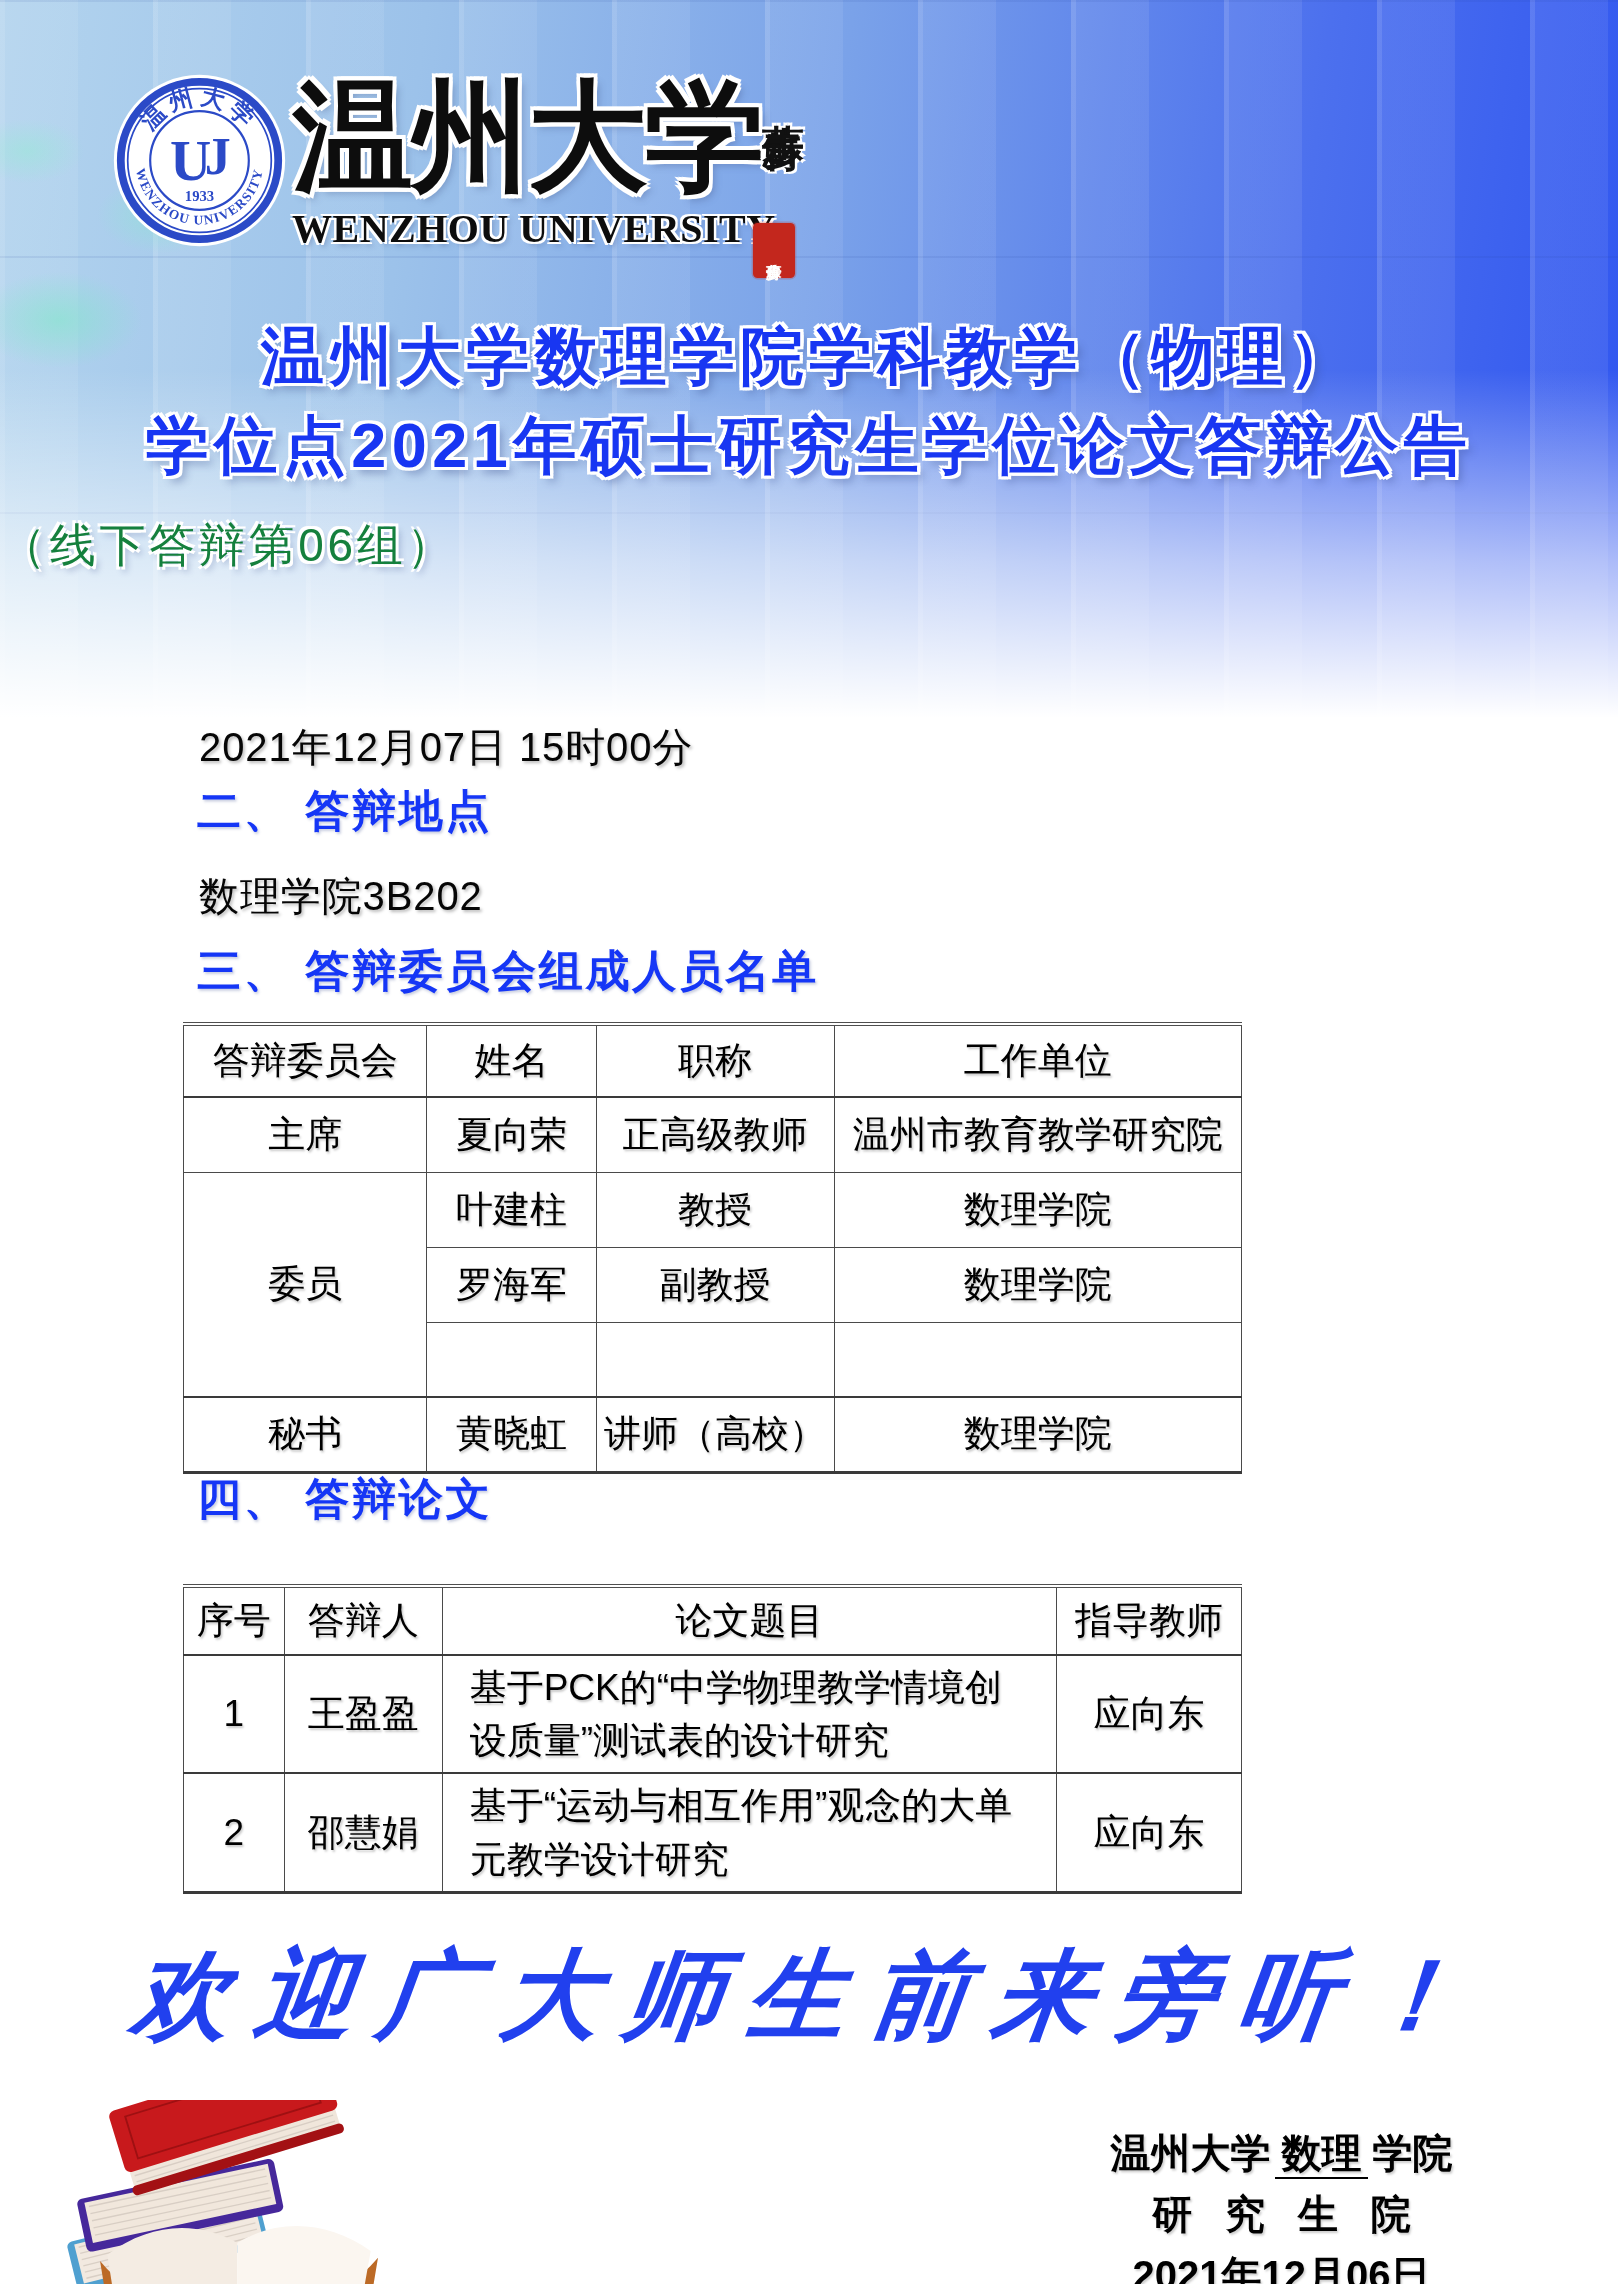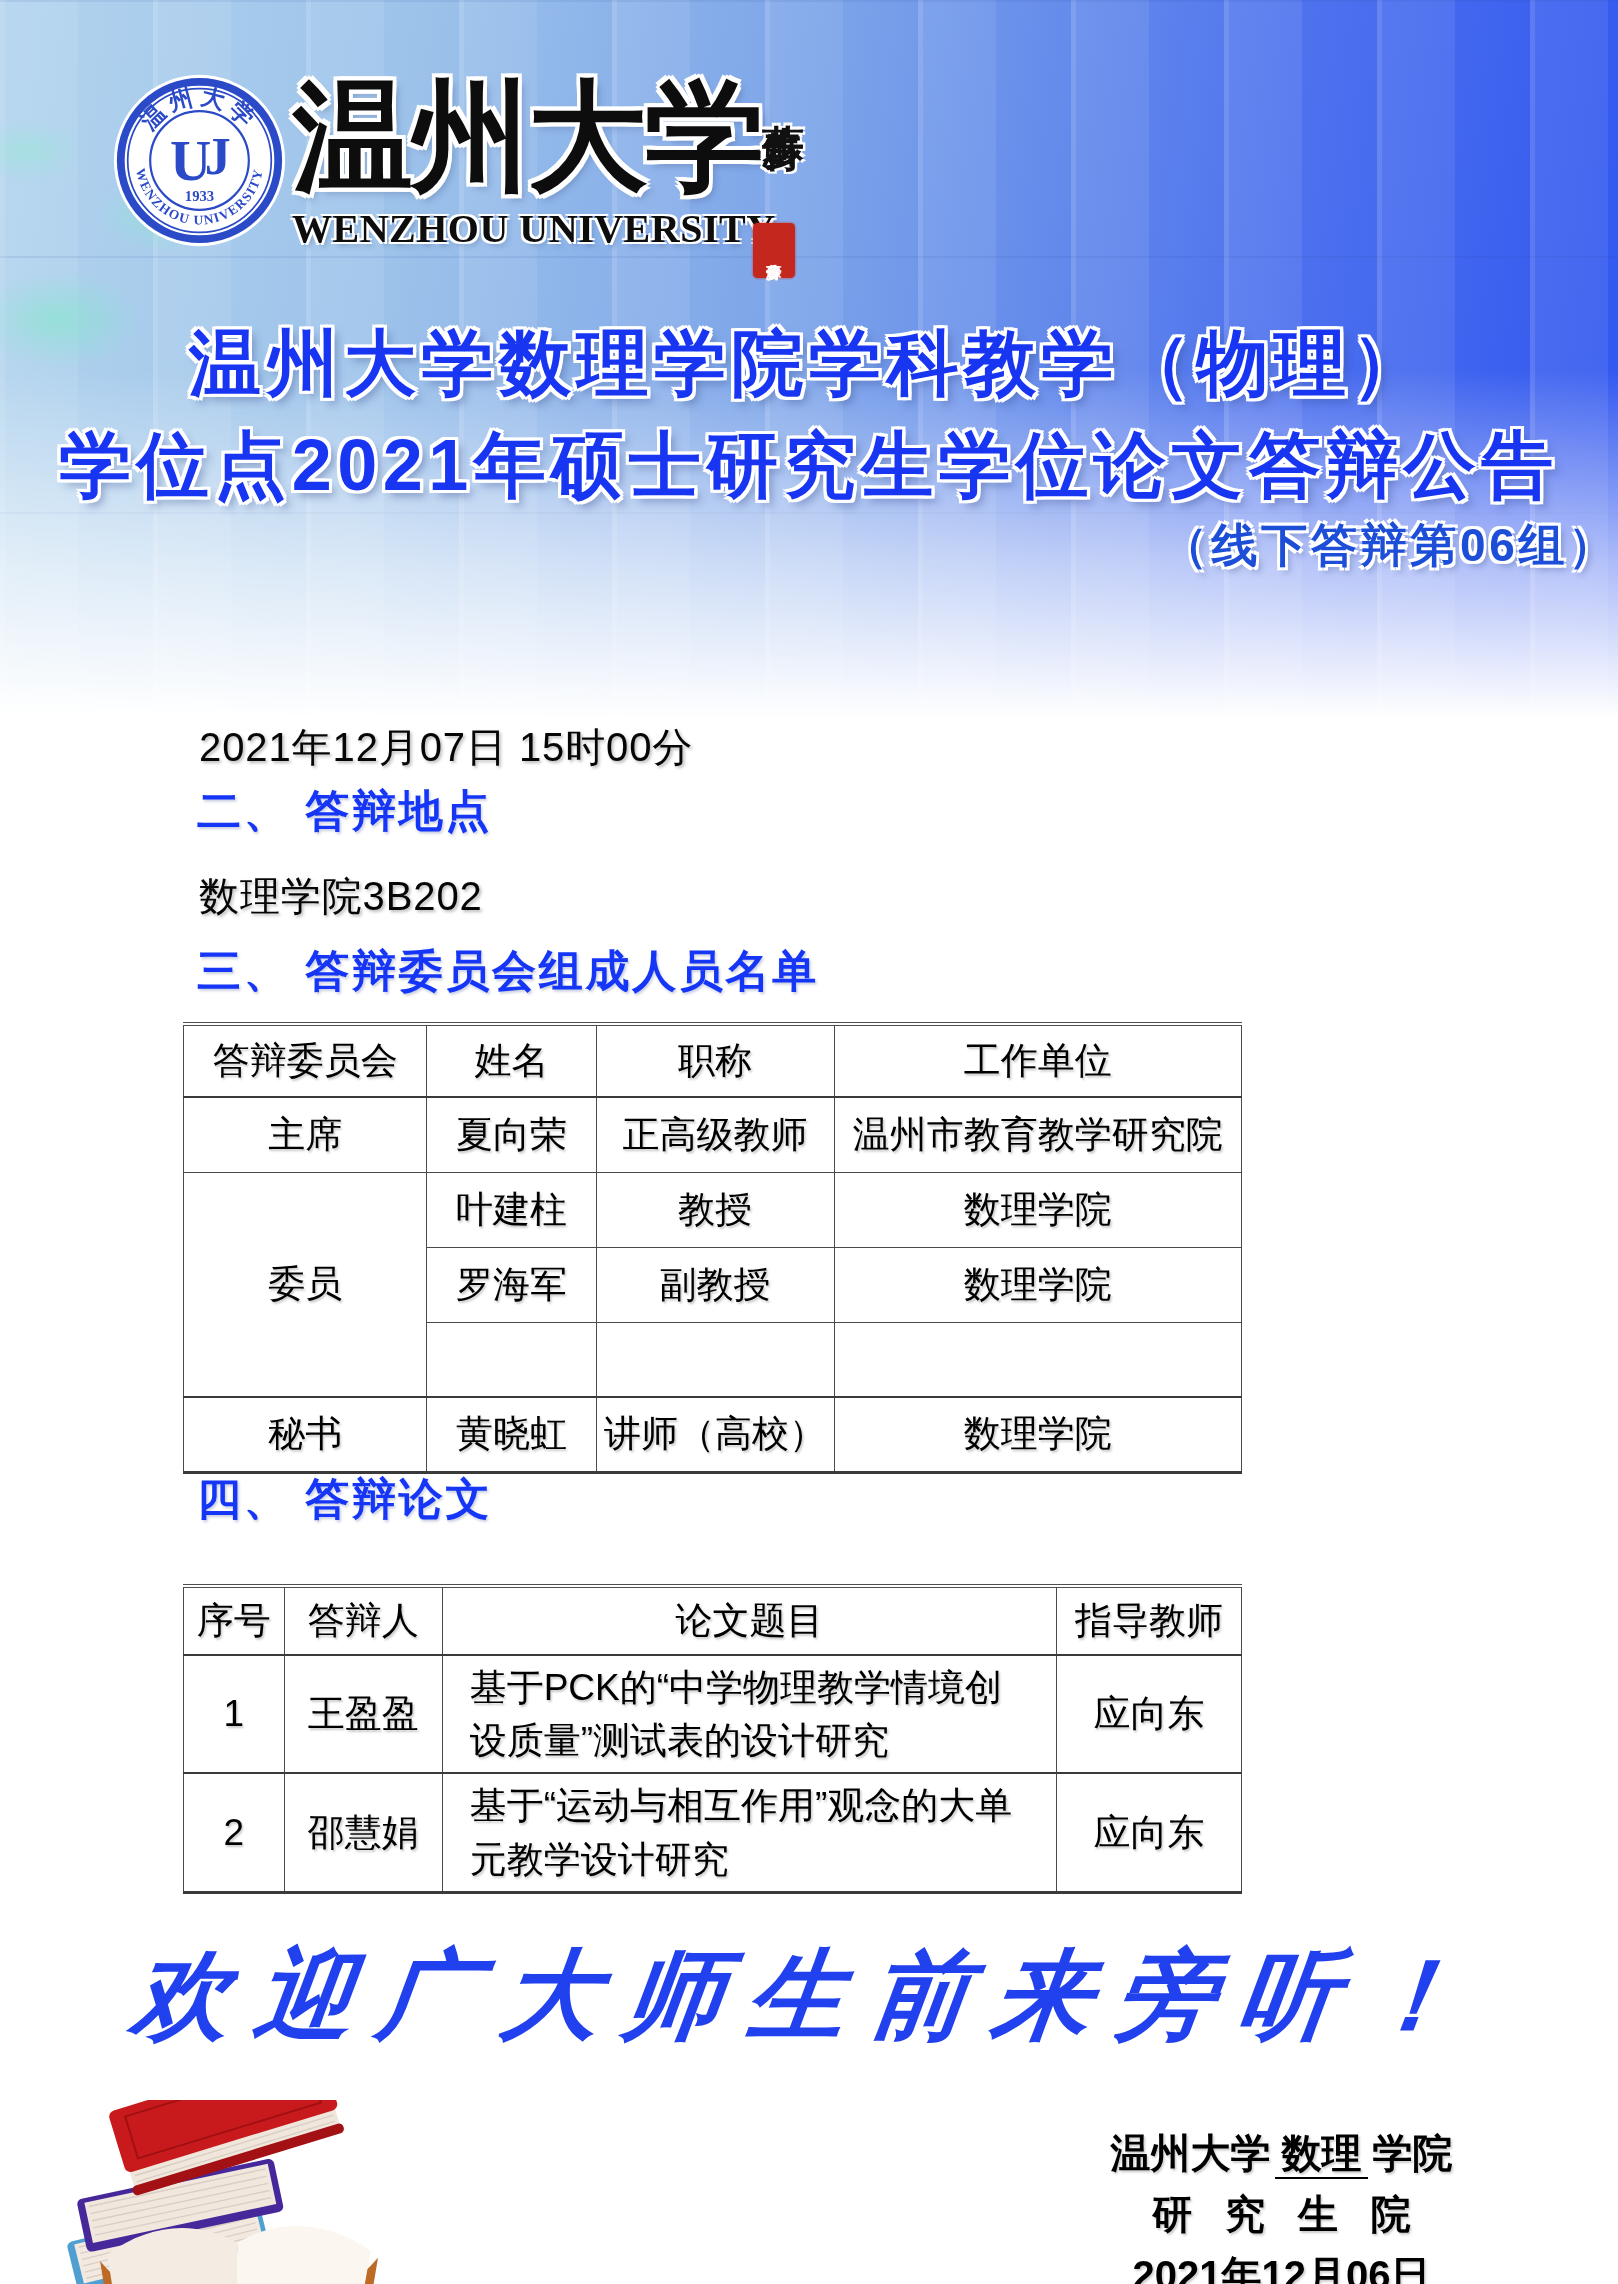--- a/index.html
+++ b/index.html
@@ -53,28 +53,28 @@
     position:absolute; left:753px; top:223px; width:42px; height:55px;
     background:#c3271d; border-radius:4.6px;
     display:flex; align-items:center; justify-content:center;
     writing-mode:vertical-rl; text-orientation:upright;
     color:#ffffff; font-size:15.5px; font-weight:700; line-height:1;
     box-shadow:0 0 0 1.4px rgba(195,39,29,.25);
   }
   
   .title{
     position:absolute; left:0; top:312px; width:100%; text-align:center;
-    color:#1836f2; font-weight:900; font-size:72px; line-height:1.42; letter-spacing:5.5px;
+    color:#1836f2; font-weight:900; font-size:63px; line-height:1.42; letter-spacing:5.5px;
     text-shadow:-3.2px -3.2px 0 #fff, 3.2px -3.2px 0 #fff, -3.2px 3.2px 0 #fff, 3.2px 3.2px 0 #fff,
                  -3.2px 0 0 #fff, 3.2px 0 0 #fff, 0 -3.2px 0 #fff, 0 3.2px 0 #fff,
                  5.5px 6.4px 8.2px rgba(55,75,140,.45);
   }
   .subtitle{
-    position:absolute; left:0; top:515px; width:100%; text-align:right;
-    color:#1d4ed8; font-weight:700; font-size:46px; letter-spacing:3.7px;
+    position:absolute; left:0; top:515px; width:100%; text-align:left;
+    color:#15803d; font-weight:400; font-size:46px; letter-spacing:3.7px;
     text-shadow:-2.7px -2.7px 0 #fff, 2.7px -2.7px 0 #fff, -2.7px 2.7px 0 #fff, 2.7px 2.7px 0 #fff,
                  4.1px 4.6px 6.4px rgba(55,75,140,.40);
   }
   
   .sec-h{
     position:absolute; left:197px;
     color:#1536f6; font-weight:900; font-size:44px; letter-spacing:2.7px; white-space:nowrap;
     text-shadow:1.4px 1.8px 2.7px rgba(40,60,130,.25);
   }
   .sec-v{

